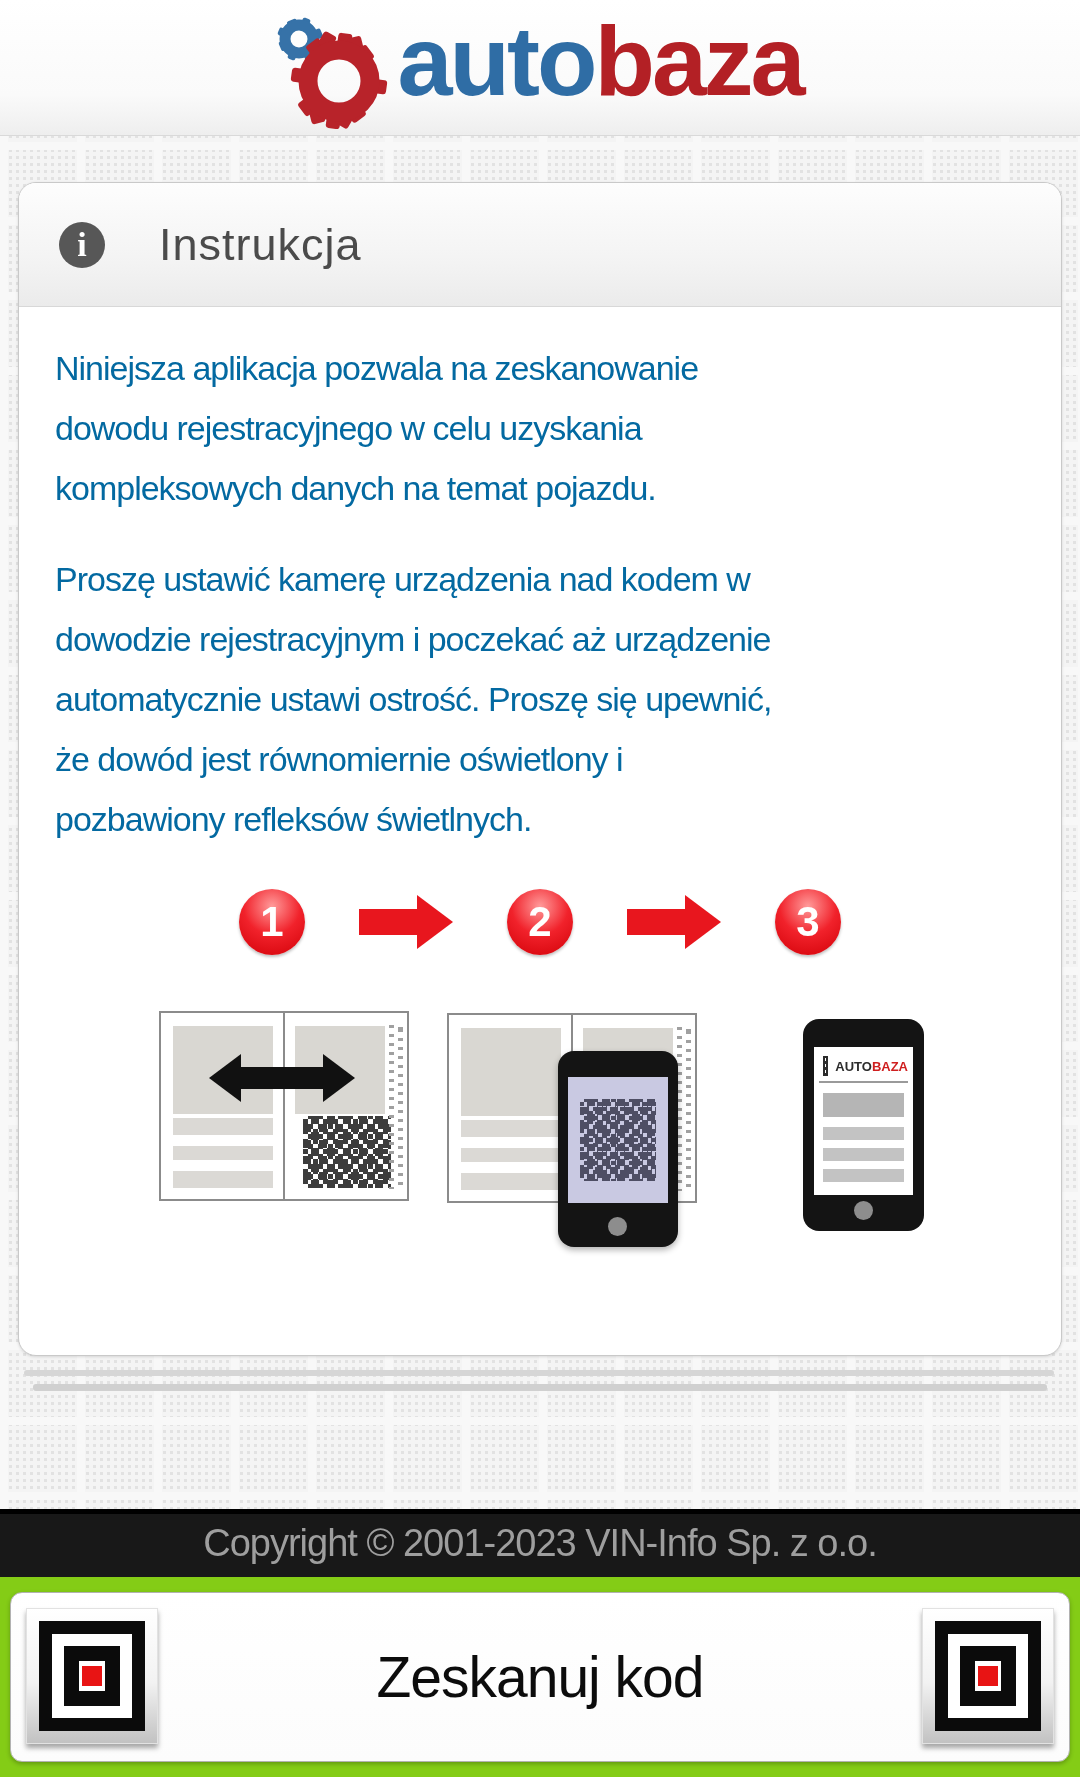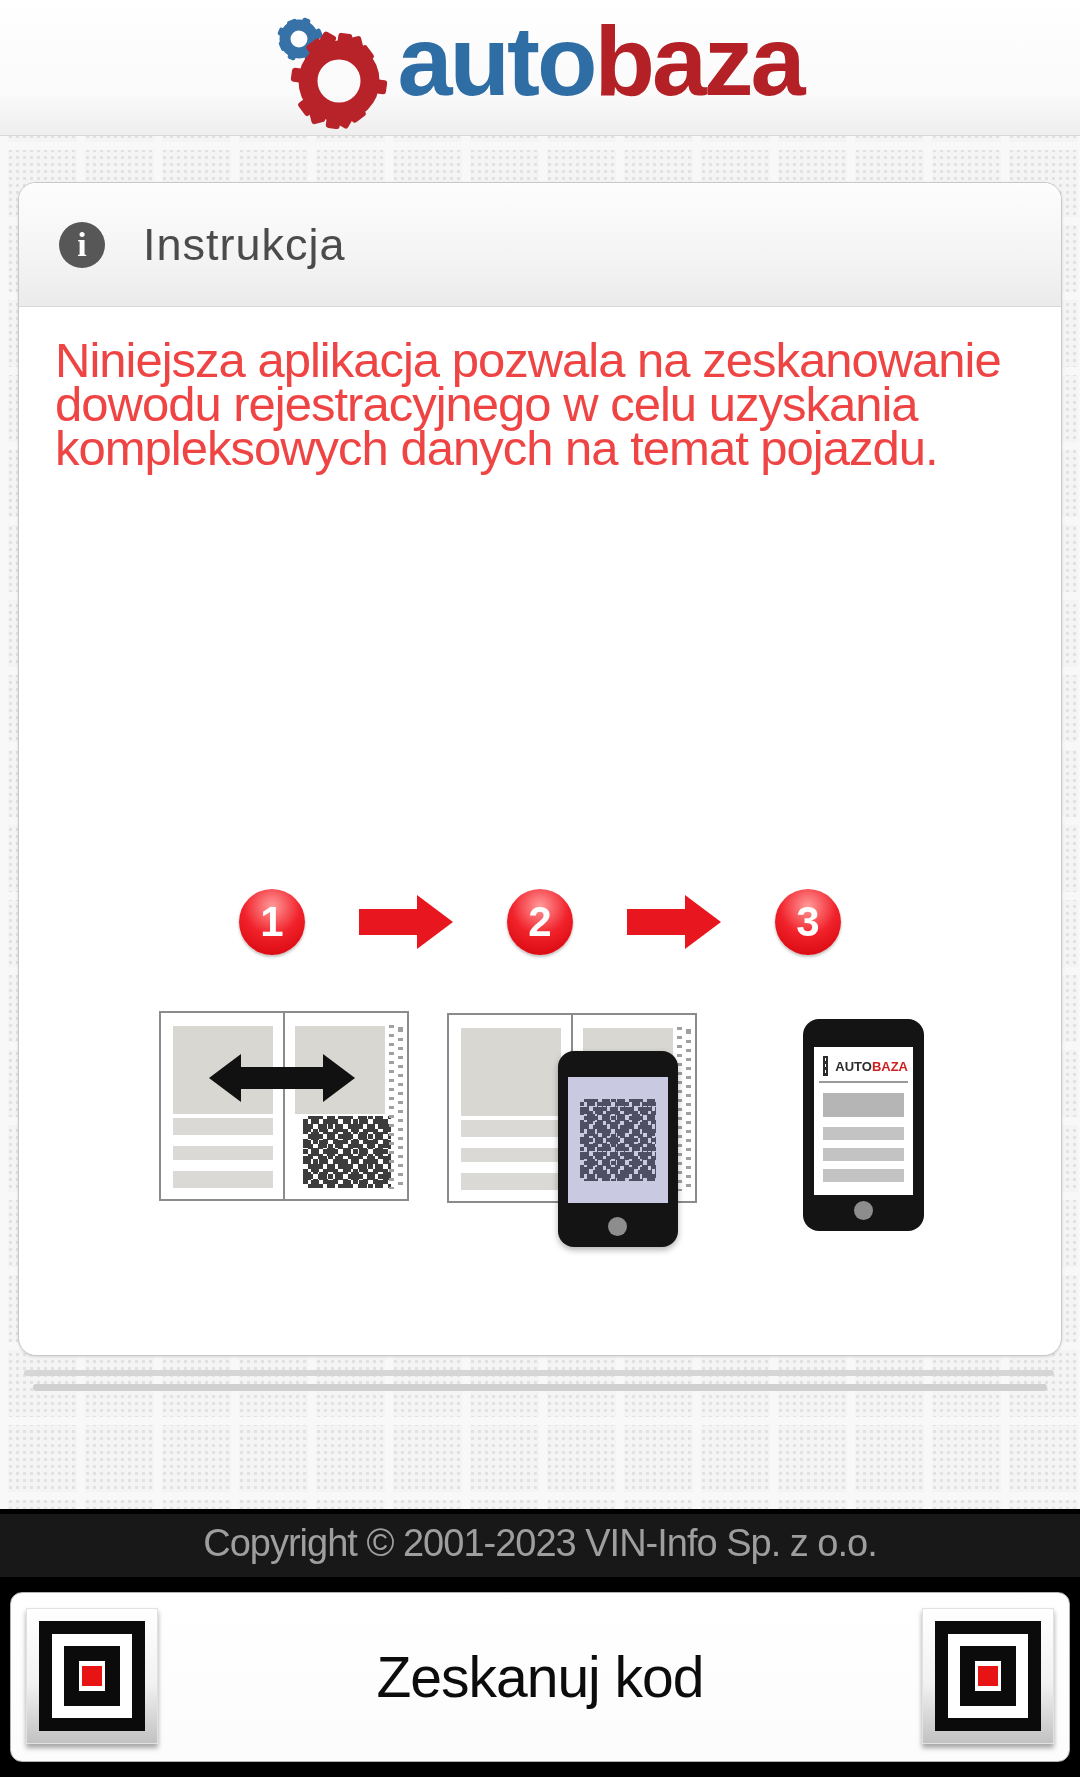--- a/index.html
+++ b/index.html
@@ -42,26 +42,26 @@
     background:linear-gradient(180deg,#fdfdfd 0%,#f4f4f4 60%,#ebebeb 100%);
     border-bottom:1px solid #d8d8d8;
     display:flex; align-items:center;
   }
   .info-badge {
     width:46px; height:46px; margin-left:40px; border-radius:50%;
     background:#575757; color:#ffffff;
     display:flex; align-items:center; justify-content:center;
     font-family:"Liberation Serif", serif; font-weight:bold; font-size:34px;
   }
-  .panel-title { margin-left:38px; font-size:45px; color:#4b4b4b; letter-spacing:1px; }
+  .panel-title { margin-left:54px; font-size:45px; color:#4b4b4b; letter-spacing:1px; }
 
   .panel-body { position:absolute; left:0; top:124px; right:0; padding:31px 34px 0 36px; }
   .body-par {
     white-space:pre-line;
-    font-size:49px; line-height:44px; color:#ef4444; letter-spacing:-1px;
+    font-size:34px; line-height:60px; color:#0369a1; letter-spacing:-1px;
   }
   .body-par + .body-par { margin-top:31px; }
 
   
   .steps-row {
     position:absolute; left:0; top:706px; width:100%;
     display:flex; align-items:center; justify-content:center;
   }
   .step-circle {
     width:66px; height:66px; border-radius:50%;
@@ -160,21 +160,21 @@
 
   
   .copyright-bar {
     position:absolute; top:1509px; left:0; width:1080px; height:68px;
     background:linear-gradient(180deg,#000000 0 5px,#181818 5px);
     display:flex; align-items:center; justify-content:center;
   }
   .copyright-text { color:#9e9e9e; font-size:38px; letter-spacing:-1px; }
 
   
-  .scan-bar { position:absolute; top:1577px; left:0; width:1080px; height:200px; background:#000000; }
+  .scan-bar { position:absolute; top:1577px; left:0; width:1080px; height:200px; background:#84cc16; }
   .scan-button {
     position:absolute; left:10px; top:15px; width:1060px; height:170px;
     background:linear-gradient(180deg,#ffffff 0%,#fcfcfc 100%);
     border:1px solid #b2b2b2; border-radius:12px;
     box-shadow:0 2px 4px rgba(0,0,0,0.25);
     display:flex; align-items:center; justify-content:center;
   }
   .scan-label { font-size:57px; color:#0c0c0c; letter-spacing:-1px; }
   .scan-icon {
     position:absolute; top:15px; width:132px; height:136px;
@@ -239,20 +239,25 @@
 <div class="panel">
   <div class="panel-header">
     <div class="info-badge">i</div>
     <div class="panel-title">Instrukcja</div>
   </div>
 
   <div class="panel-body">
     <p class="body-par">Niniejsza aplikacja pozwala na zeskanowanie
 dowodu rejestracyjnego w celu uzyskania
 kompleksowych danych na temat pojazdu.</p>
+    <p class="body-par">Proszę ustawić kamerę urządzenia nad kodem w
+dowodzie rejestracyjnym i poczekać aż urządzenie
+automatycznie ustawi ostrość. Proszę się upewnić,
+że dowód jest równomiernie oświetlony i
+pozbawiony refleksów świetlnych.</p>
   </div>
 
   <div class="steps-row">
     <div class="step-circle">1</div>
     <div class="step-arrow">
         <div class="bar"></div>
         <div class="head"></div>
       </div>
     <div class="step-circle">2</div>
     <div class="step-arrow">

